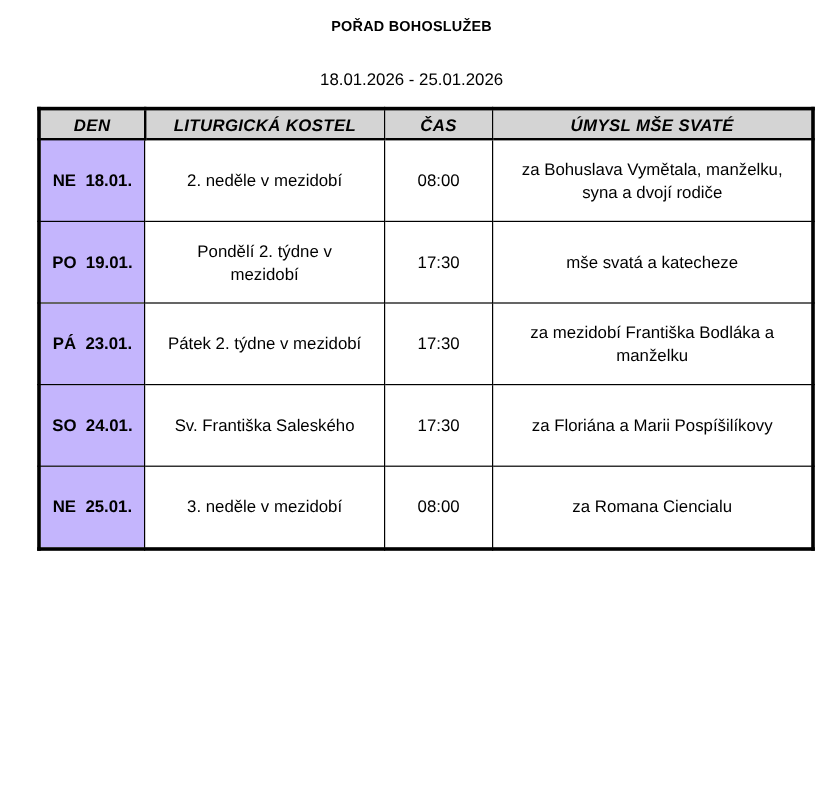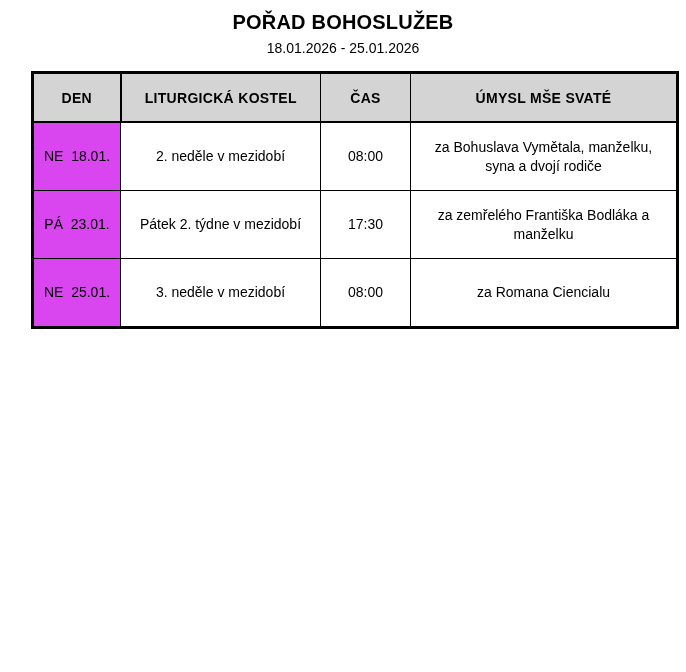--- a/index.html
+++ b/index.html
@@ -10,62 +10,63 @@
     height: 672px;
     font-family: "Liberation Sans", sans-serif;
     color: #000;
     -webkit-font-smoothing: antialiased;
   }
   .titles {
     text-align: center;
     padding-top: 11px;
   }
   .title-line {
-    font-size: 20px;
+    font-size: 12px;
     font-weight: bold;
     line-height: 22px;
     letter-spacing: 0.2px;
   }
   .date-range {
     font-size: 14px;
     line-height: 18px;
-    margin-top: 6px;
+    margin-top: 24px;
   }
   table.schedule {
     border-collapse: collapse;
     table-layout: fixed;
     width: 645px;
     margin: 14px 0 0 31px;
     border: 3px solid #000;
   }
   table.schedule th {
     background: #d4d4d4;
     font-size: 14px;
     font-weight: bold;
     letter-spacing: 0.3px;
     height: 23px;
     border: 1px solid #000;
     border-bottom: 2px solid #000;
     text-align: center;
-    padding: 12px;
+    padding: 0;
+    font-style: italic;
   }
   table.schedule th.den-col { border-right: 2px solid #000; }
   table.schedule td {
     border: 1px solid #000;
     font-size: 14px;
     line-height: 19px;
     height: 67px;
     text-align: center;
     vertical-align: middle;
     padding: 0 6px;
     overflow: hidden;
   }
   td.den {
-    background: #d946ef;
-    font-weight: normal;
+    background: #c4b5fd;
+    font-weight: bold;
     white-space: pre;
     border-right: 2px solid #000;
     padding: 0 2px;
   }
   td.oslava, td.umysl { white-space: pre-line; }
   tr.gray-divider td { border-top: 3px solid #7f7f7f; }
 </style>
 </head>
 <body>
 
@@ -91,25 +92,38 @@
   </thead>
   <tbody>
     <tr>
       <td class="den">NE  18.01.</td>
       <td class="oslava">2. neděle v mezidobí</td>
       <td class="cas">08:00</td>
       <td class="umysl">za Bohuslava Vymětala, manželku,
 syna a dvojí rodiče</td>
     </tr>
     <tr>
+      <td class="den">PO  19.01.</td>
+      <td class="oslava">Pondělí 2. týdne v
+mezidobí</td>
+      <td class="cas">17:30</td>
+      <td class="umysl">mše svatá a katecheze</td>
+    </tr>
+    <tr>
       <td class="den">PÁ  23.01.</td>
       <td class="oslava">Pátek 2. týdne v mezidobí</td>
       <td class="cas">17:30</td>
-      <td class="umysl">za zemřelého Františka Bodláka a
+      <td class="umysl">za mezidobí Františka Bodláka a
 manželku</td>
+    </tr>
+    <tr>
+      <td class="den">SO  24.01.</td>
+      <td class="oslava">Sv. Františka Saleského</td>
+      <td class="cas">17:30</td>
+      <td class="umysl">za Floriána a Marii Pospíšilíkovy</td>
     </tr>
     <tr>
       <td class="den">NE  25.01.</td>
       <td class="oslava">3. neděle v mezidobí</td>
       <td class="cas">08:00</td>
       <td class="umysl">za Romana Ciencialu</td>
     </tr>
   </tbody>
 </table>
 

